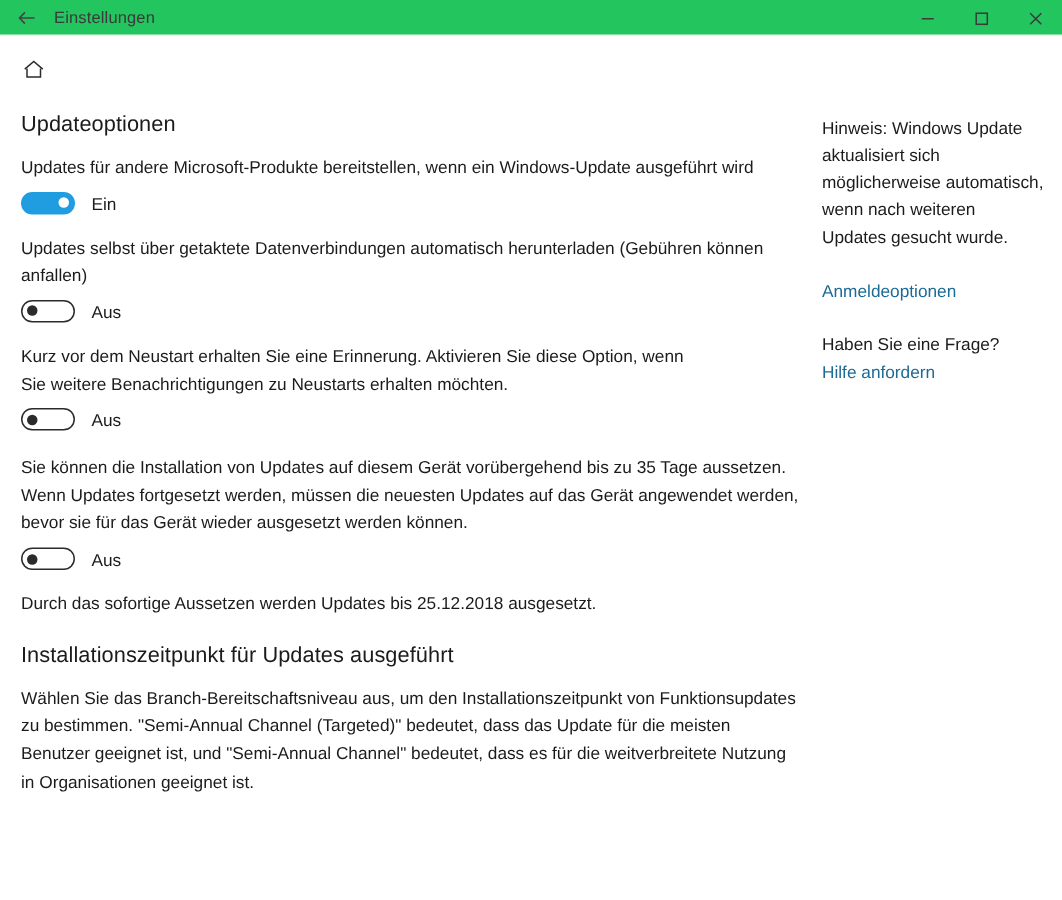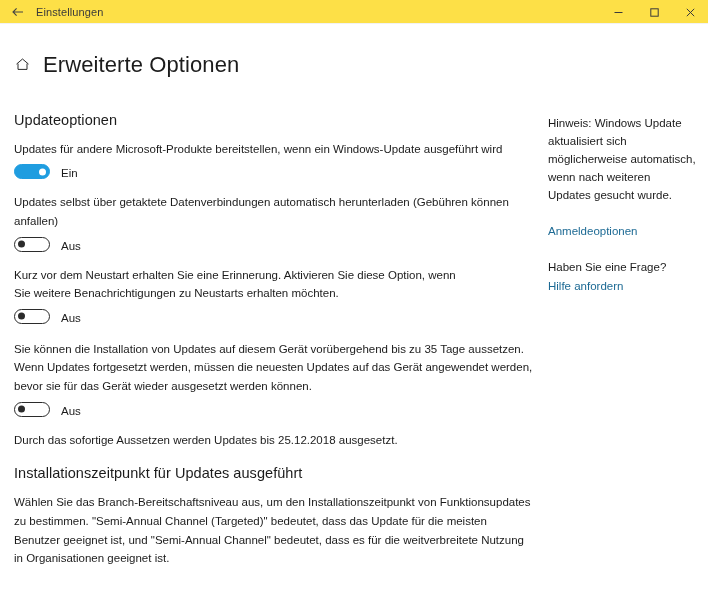--- a/index.html
+++ b/index.html
@@ -10,21 +10,21 @@
     background: #ffffff;
     font-family: "Liberation Sans", "DejaVu Sans", sans-serif;
     color: #000000;
     -webkit-font-smoothing: antialiased;
   }
 
   
   .titlebar {
     position: relative;
     height: 24px;
-    background: #fde047;
+    background: #22c55e;
     display: flex;
     align-items: center;
     border-bottom: 1px solid #f2f2f2;
   }
   .back-btn {
     width: 36px; height: 24px;
     display: flex; align-items: center; justify-content: center;
     color: #444;
   }
   .back-btn svg { display: block; }
@@ -175,21 +175,20 @@
   </div>
 </div>
 
 <div class="page-header">
   <span class="home-icon">
     <svg width="17" height="17" viewBox="0 0 17 17" fill="none" stroke="currentColor" stroke-width="1">
       <path d="M2.5 8.1L8.5 3l6 5.1"></path>
       <path d="M4 7.6V13.4h9V7.6"></path>
     </svg>
   </span>
-  <h1 class="page-title">Erweiterte Optionen</h1>
 </div>
 
 <div class="body-wrap">
 
   <div class="main-col">
 
     <div class="section">
       <h2 class="section-head">Updateoptionen</h2>
 
       <p class="body-text">Updates für andere Microsoft-Produkte bereitstellen, wenn ein Windows-Update ausgeführt wird</p>

